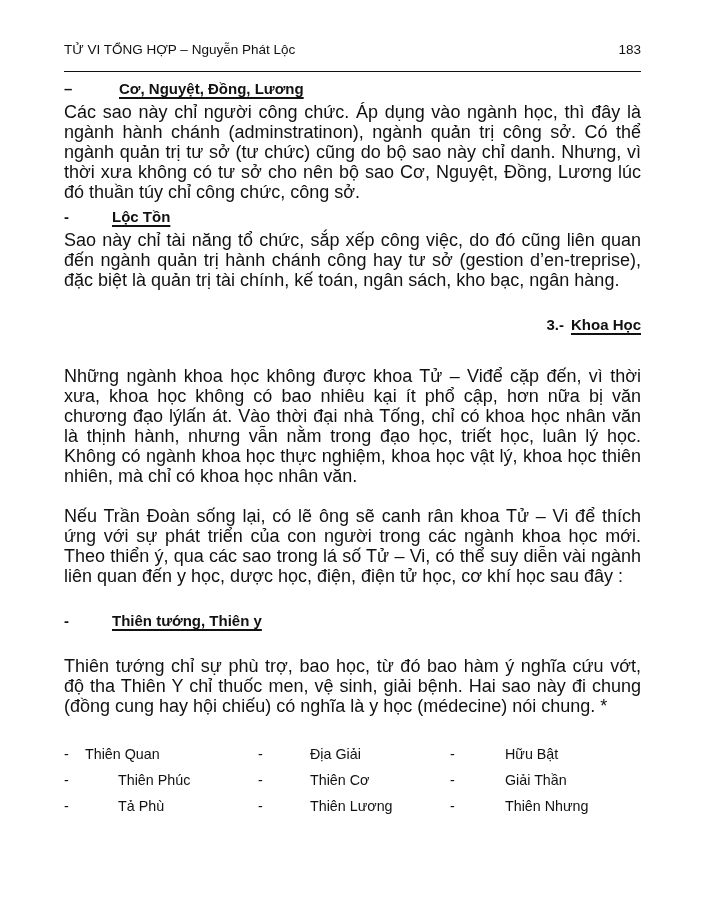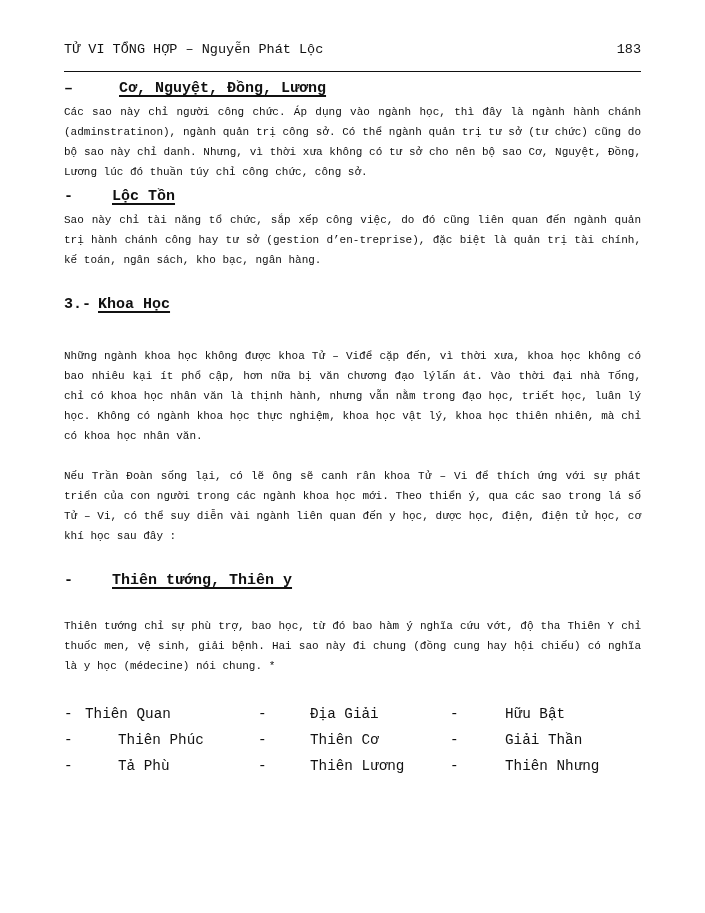--- a/index.html
+++ b/index.html
@@ -6,21 +6,21 @@
     margin: 0;
     padding: 0;
     background: #ffffff;
   }
   .page {
     position: relative;
     width: 705px;
     height: 913px;
     background: #ffffff;
     color: #111111;
-    font-family: Liberation Mono, monospace;
+    font-family: Liberation Sans, sans-serif;
     box-sizing: border-box;
     padding: 42px 64px 0 64px;
     overflow: hidden;
   }
   .running-header {
     display: flex;
     justify-content: space-between;
     align-items: baseline;
     font-size: 13.5px;
     line-height: 16px;
@@ -52,28 +52,28 @@
   }
   .indent-lg { margin-left: 55px; }
   .indent-md { margin-left: 48px; }
   .numbered .hprefix {
     font-weight: bold;
     margin-right: 7px;
   }
   .para {
     margin: 0;
     margin-top: 4px;
-    font-size: 11px;
+    font-size: 18px;
     line-height: 20px;
     text-align: justify;
     text-justify: inter-word;
   }
   .mt-h2   { margin-top: 6px; }
   .mt-p2   { }
-  .mt-h3   { margin-top: 26px; }
+  .mt-h3   { margin-top: 26px; text-align: right; }
   .mt-p3   { margin-top: 32px; }
   .mt-p4   { margin-top: 20px; }
   .mt-h4   { margin-top: 26px; }
   .mt-p5   { margin-top: 26px; }
   .mt-p6   { margin-top: 28px; text-align: left; }
   .star-list {
     margin-top: 30px;
     font-size: 14.3px;
   }
   .star-row {

